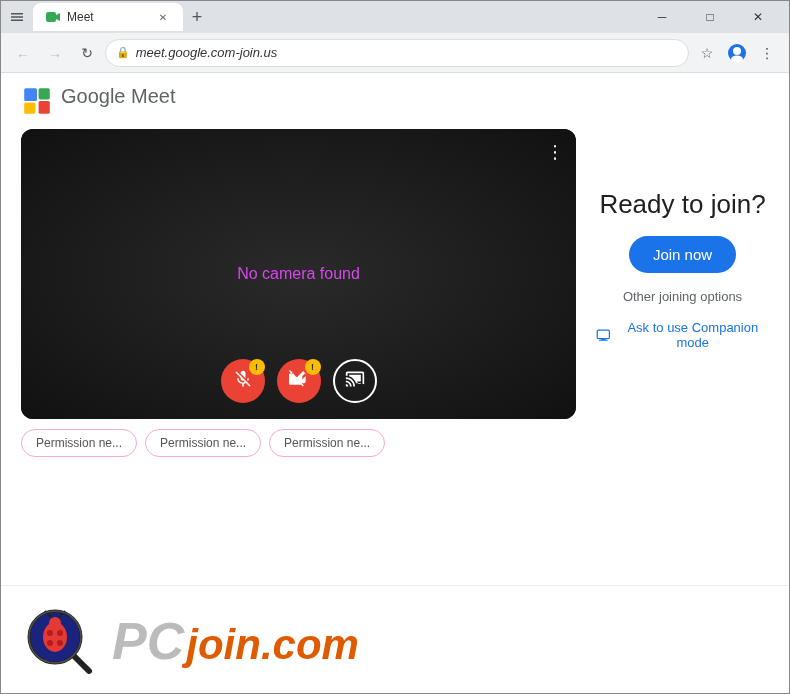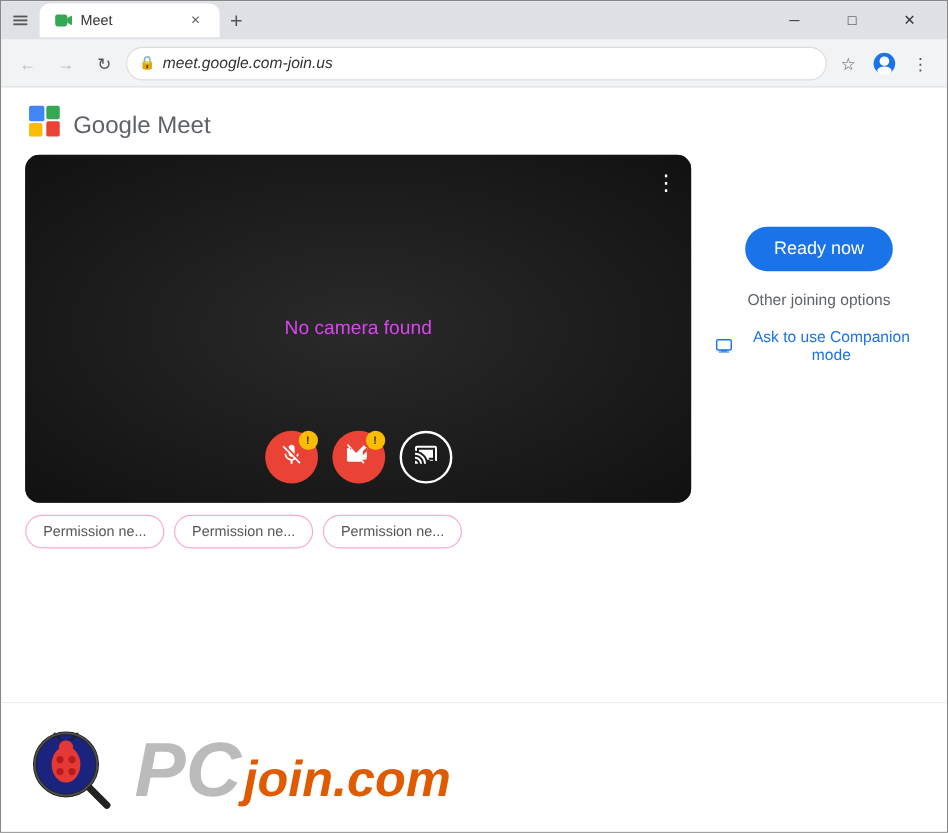--- a/index.html
+++ b/index.html
@@ -168,21 +168,21 @@
 
     
     .meet-header {
       padding: 12px 20px;
       display: flex;
       align-items: center;
       gap: 8px;
     }
     .meet-logo {
       display: flex;
-      align-items: flex-end;
+      align-items: flex-start;
       gap: 8px;
     }
     .meet-logo-icon {
       width: 32px;
       height: 32px;
     }
     .meet-logo-text {
       font-size: 20px;
       color: #5f6368;
       font-weight: 400;
@@ -472,22 +472,23 @@
       </div>
 
       <div class="permission-btns">
         <button class="perm-btn">Permission ne...</button>
         <button class="perm-btn">Permission ne...</button>
         <button class="perm-btn">Permission ne...</button>
       </div>
     </div>
 
     <div class="right-panel">
+      <span class="ready-title">Ready to join?</span>
       <div class="join-actions">
-        <button class="join-now-btn">Ready now</button>
+        <button class="join-now-btn">Join now</button>
       </div>
       <span class="other-options">Other joining options</span>
       <a class="companion-link" href="#">
         <svg width="16" height="16" viewBox="0 0 24 24" fill="#1a73e8">
           <rect x="2" y="4" width="20" height="14" rx="2" stroke="#1a73e8" stroke-width="2" fill="none"></rect>
           <rect x="8" y="18" width="8" height="2" fill="#1a73e8"></rect>
           <rect x="5" y="20" width="14" height="1.5" fill="#1a73e8"></rect>
         </svg>
         <span>Ask to use Companion mode</span>
       </a>
@@ -512,18 +513,18 @@
         <circle cx="29" cy="40" r="3" fill="#b71c1c"></circle>
         <circle cx="39" cy="40" r="3" fill="#b71c1c"></circle>
 
         <line x1="30" y1="14" x2="24" y2="8" stroke="#222" stroke-width="2"></line>
         <line x1="38" y1="14" x2="44" y2="8" stroke="#222" stroke-width="2"></line>
 
         <circle cx="34" cy="34" r="26" fill="none" stroke="#fff" stroke-width="1.5" opacity="0.2"></circle>
       </svg>
     </div>
     <div style="display:flex; align-items:baseline; gap:2px;">
-      <span style="font-size:64px; font-weight:900; color:#bbb; font-style:italic; font-family:Arial Black,Arial,sans-serif; line-height:1;">PC</span>
+      <span style="font-size:52px; font-weight:900; color:#bbb; font-style:italic; font-family:Arial Black,Arial,sans-serif; line-height:1;">PC</span>
       <span style="font-size:42px; font-weight:700; color:#e05a00; font-style:italic; font-family:Arial,sans-serif; line-height:1;">join.com</span>
     </div>
   </div>
 
 </div>
 
 </body></html>

